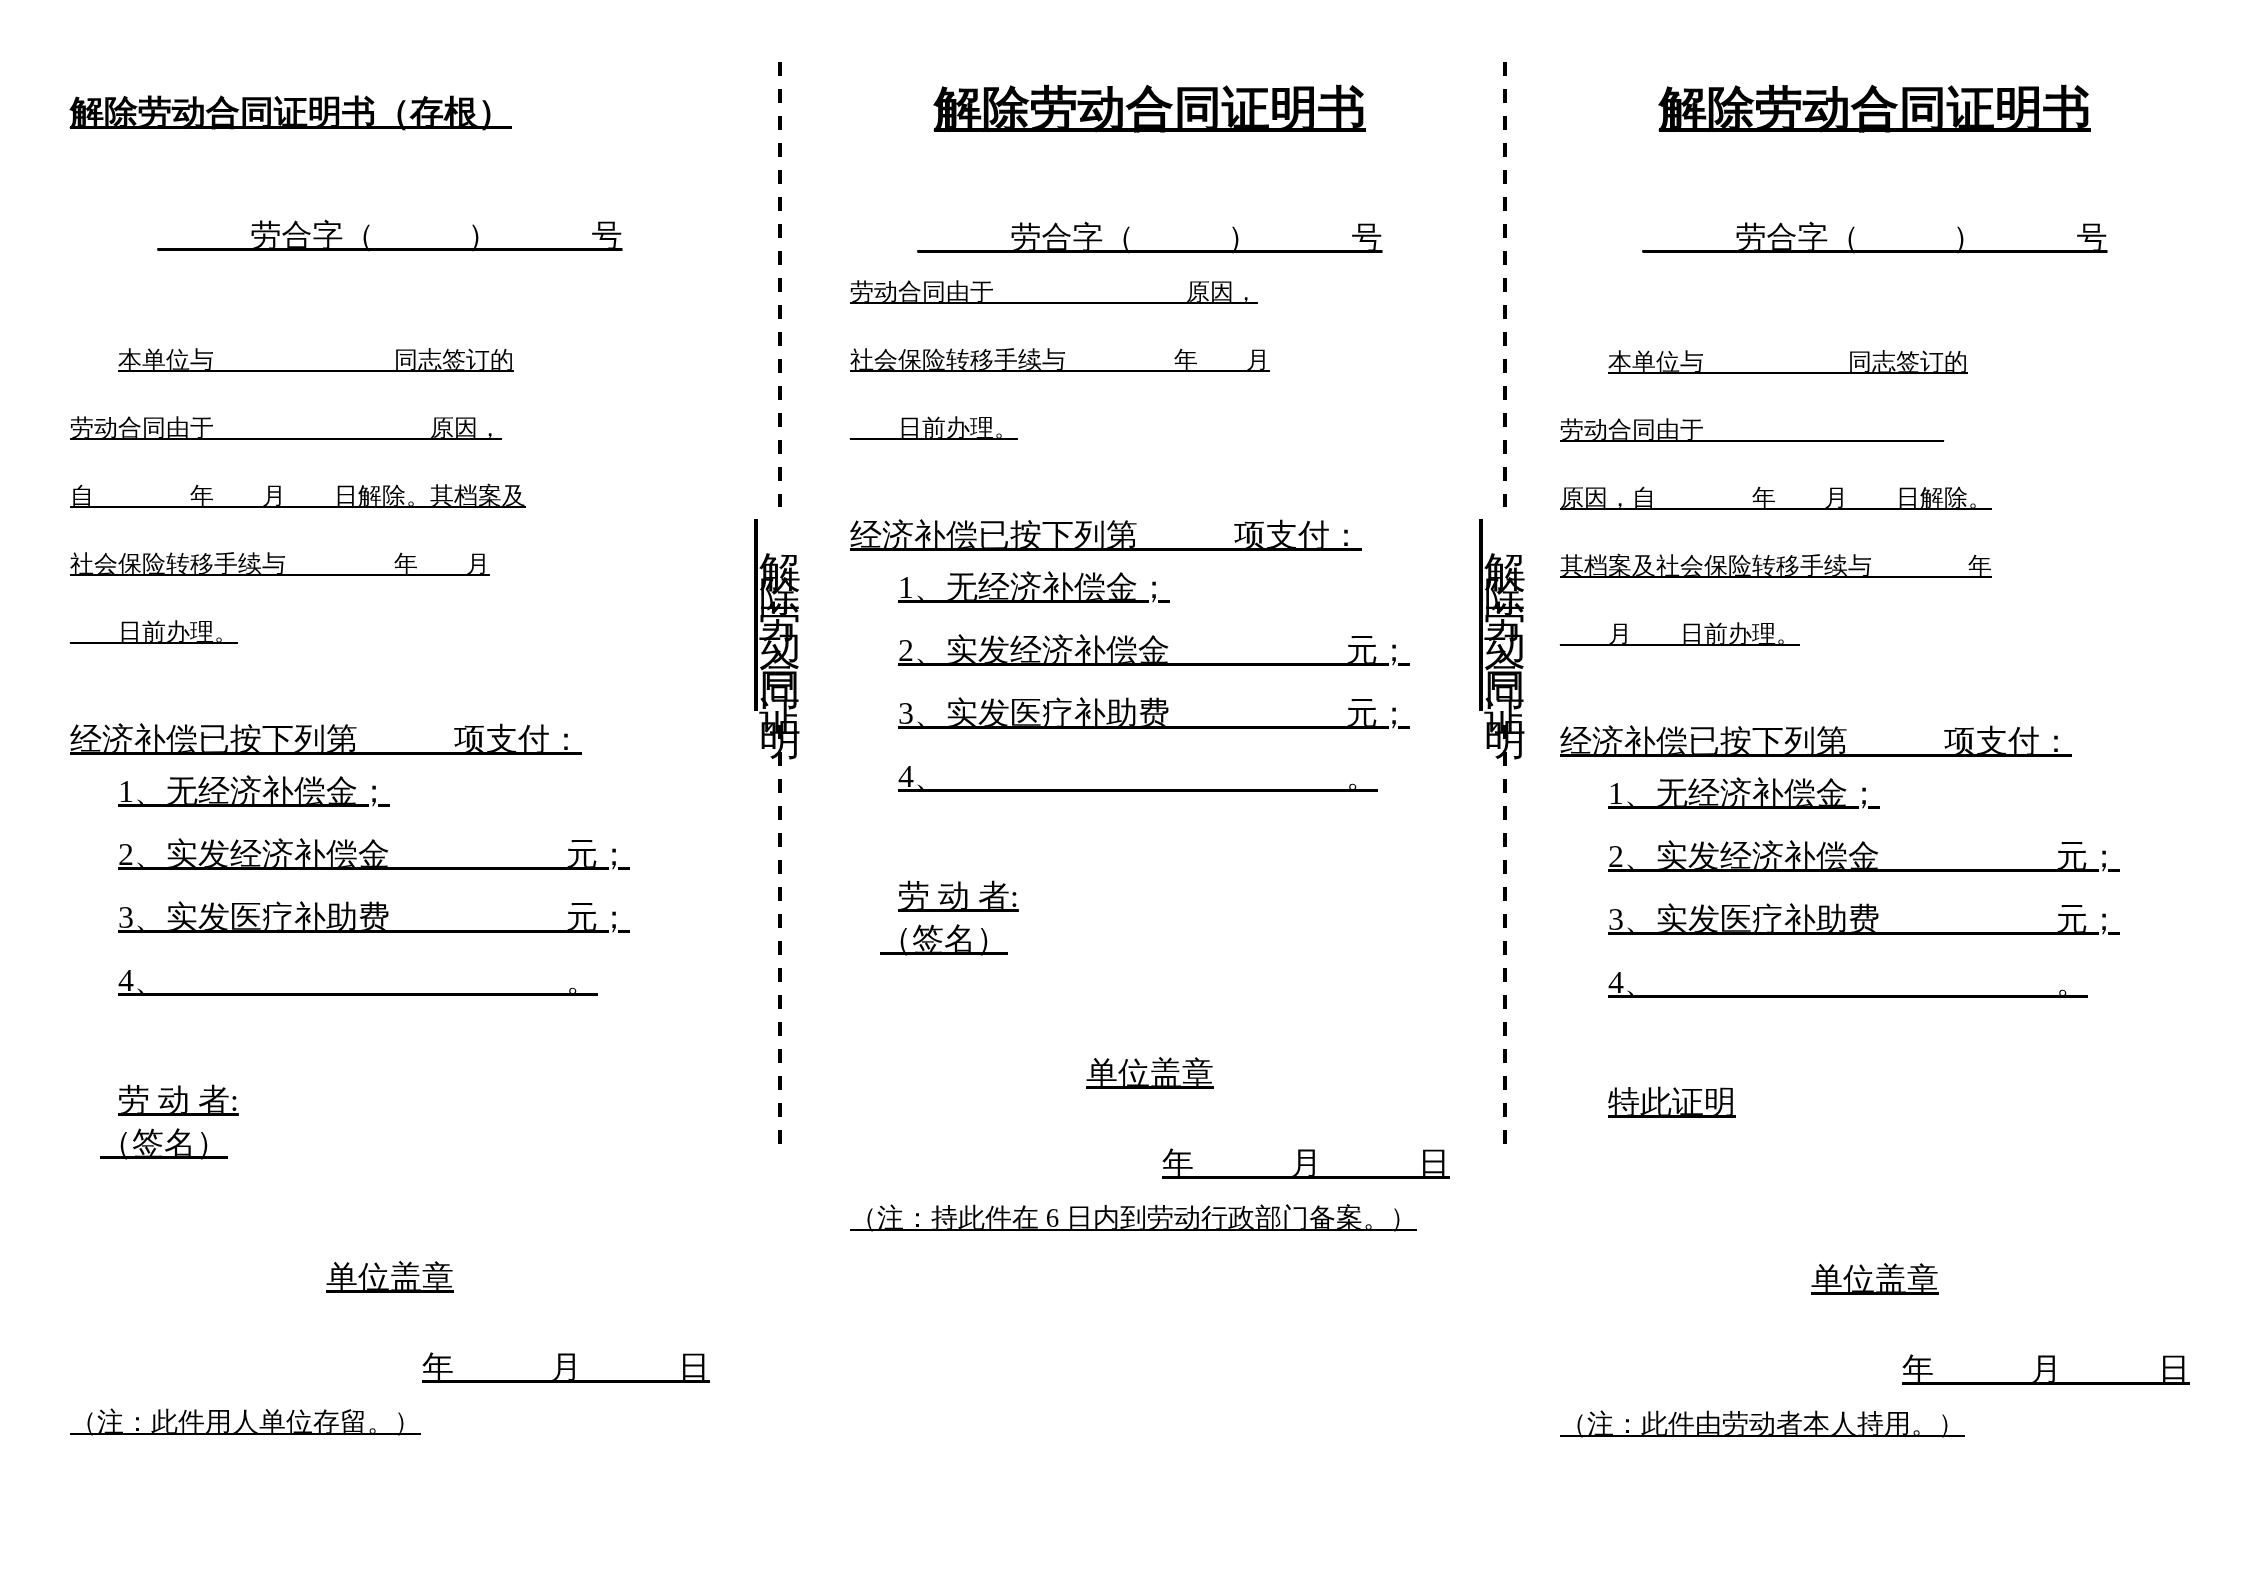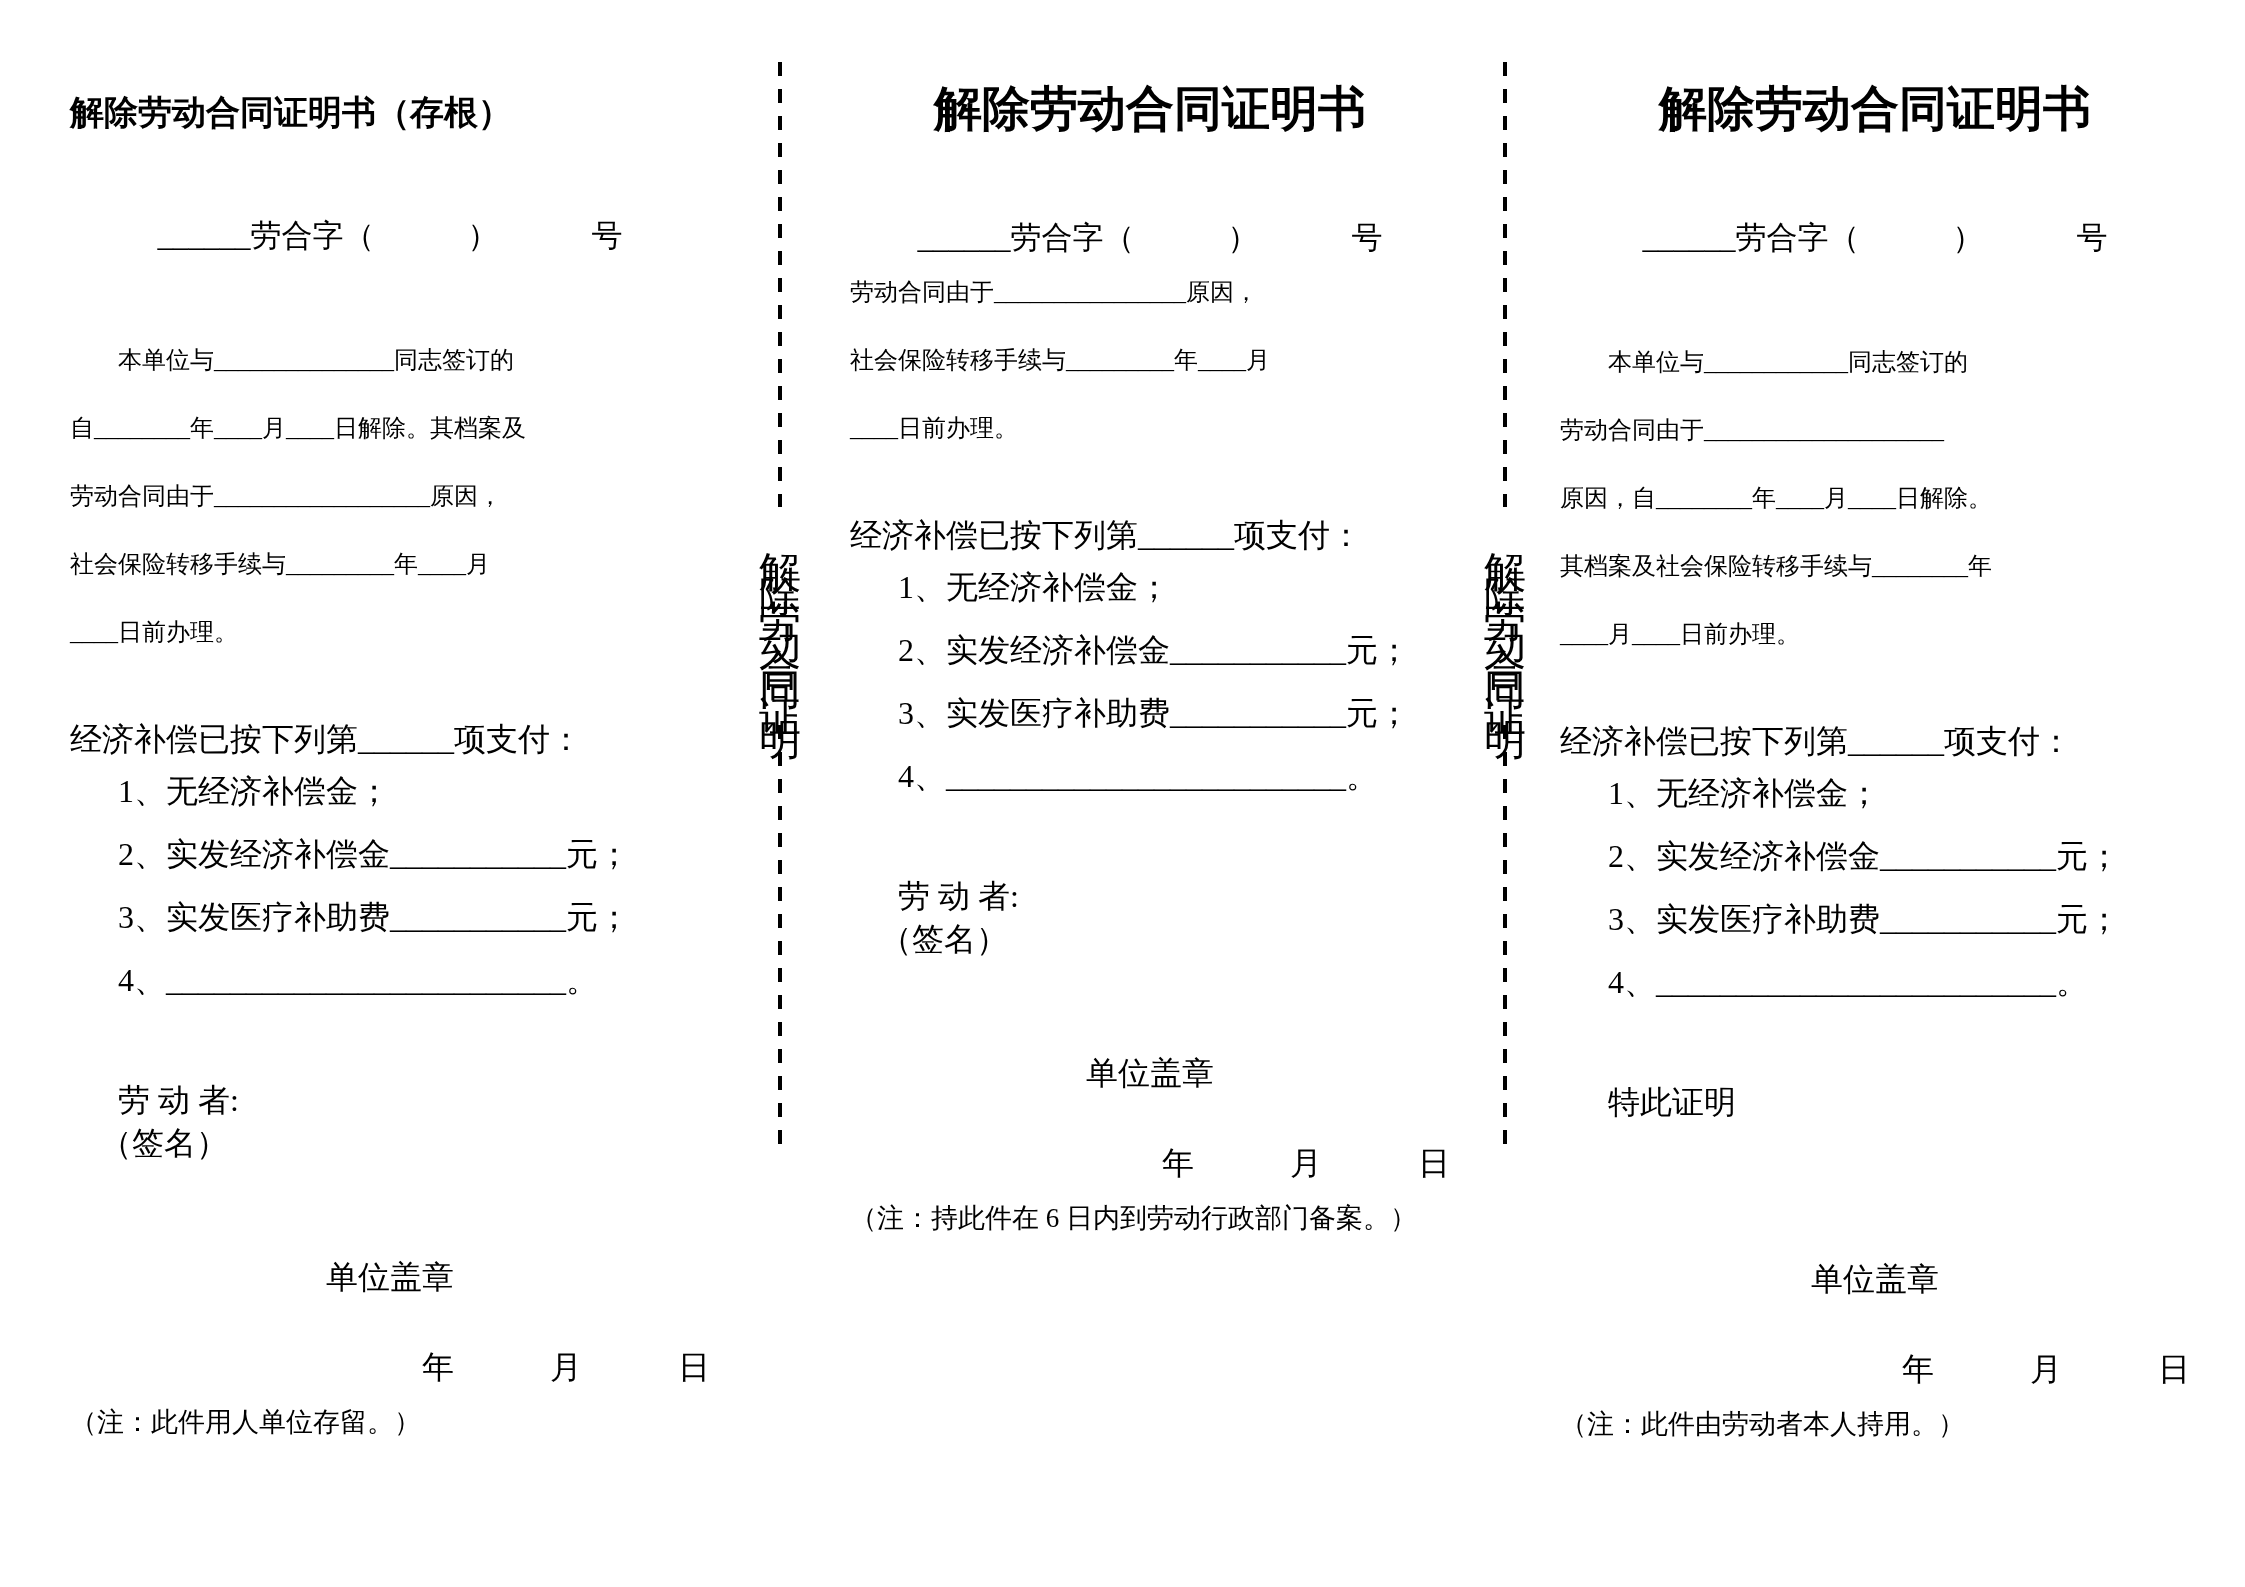--- a/index.html
+++ b/index.html
@@ -4,21 +4,21 @@
 <style>
   html,body{margin:0;padding:0;}
   body{
     width:2245px;height:1587px;
     background:#ffffff;color:#000000;
     font-family:"Liberation Serif","DejaVu Serif",serif;
     overflow:hidden;
   }
   .sheet{
     display:flex;width:2245px;height:1499px;
-    box-sizing:border-box;padding:0 55px 0 70px;
+    box-sizing:border-box;padding:0 55px 0 70px;text-decoration:underline;
   }
   .form{display:flex;flex-direction:column;}
   .c1{width:640px;}
   .c2{width:600px;}
   .c3{width:630px;}
   .divider{display:flex;flex-direction:column;align-items:center;}
   .d1{width:140px;}
   .d2{width:110px;}
   .title{font-weight:bold;margin:0;}
   .c1 .title{font-size:34px;line-height:50px;margin-top:88px;text-align:left;white-space:nowrap;}
@@ -45,22 +45,22 @@
 </style>
 </head>
 <body>
 
 <div class="sheet">
 
   <section class="form c1">
     <h1 class="title">解除劳动合同证明书（存根）</h1>
     <div class="refline">______劳合字（　　　）　　　号</div>
     <p class="bline first">本单位与_______________同志签订的</p>
+    <p class="bline">劳动合同由于__________________原因，</p>
     <p class="bline">自________年____月____日解除。其档案及</p>
-    <p class="bline">劳动合同由于__________________原因，</p>
     <p class="bline">社会保险转移手续与_________年____月</p>
     <p class="bline">____日前办理。</p>
     <div class="heading">经济补偿已按下列第______项支付：</div>
     <div class="item">1、无经济补偿金；</div>
     <div class="item">2、实发经济补偿金___________元；</div>
     <div class="item">3、实发医疗补助费___________元；</div>
     <div class="item">4、_________________________。</div>
     <div class="signer">
       <div class="s1">劳 动 者:</div>
       <div class="s2">（签名）</div>

